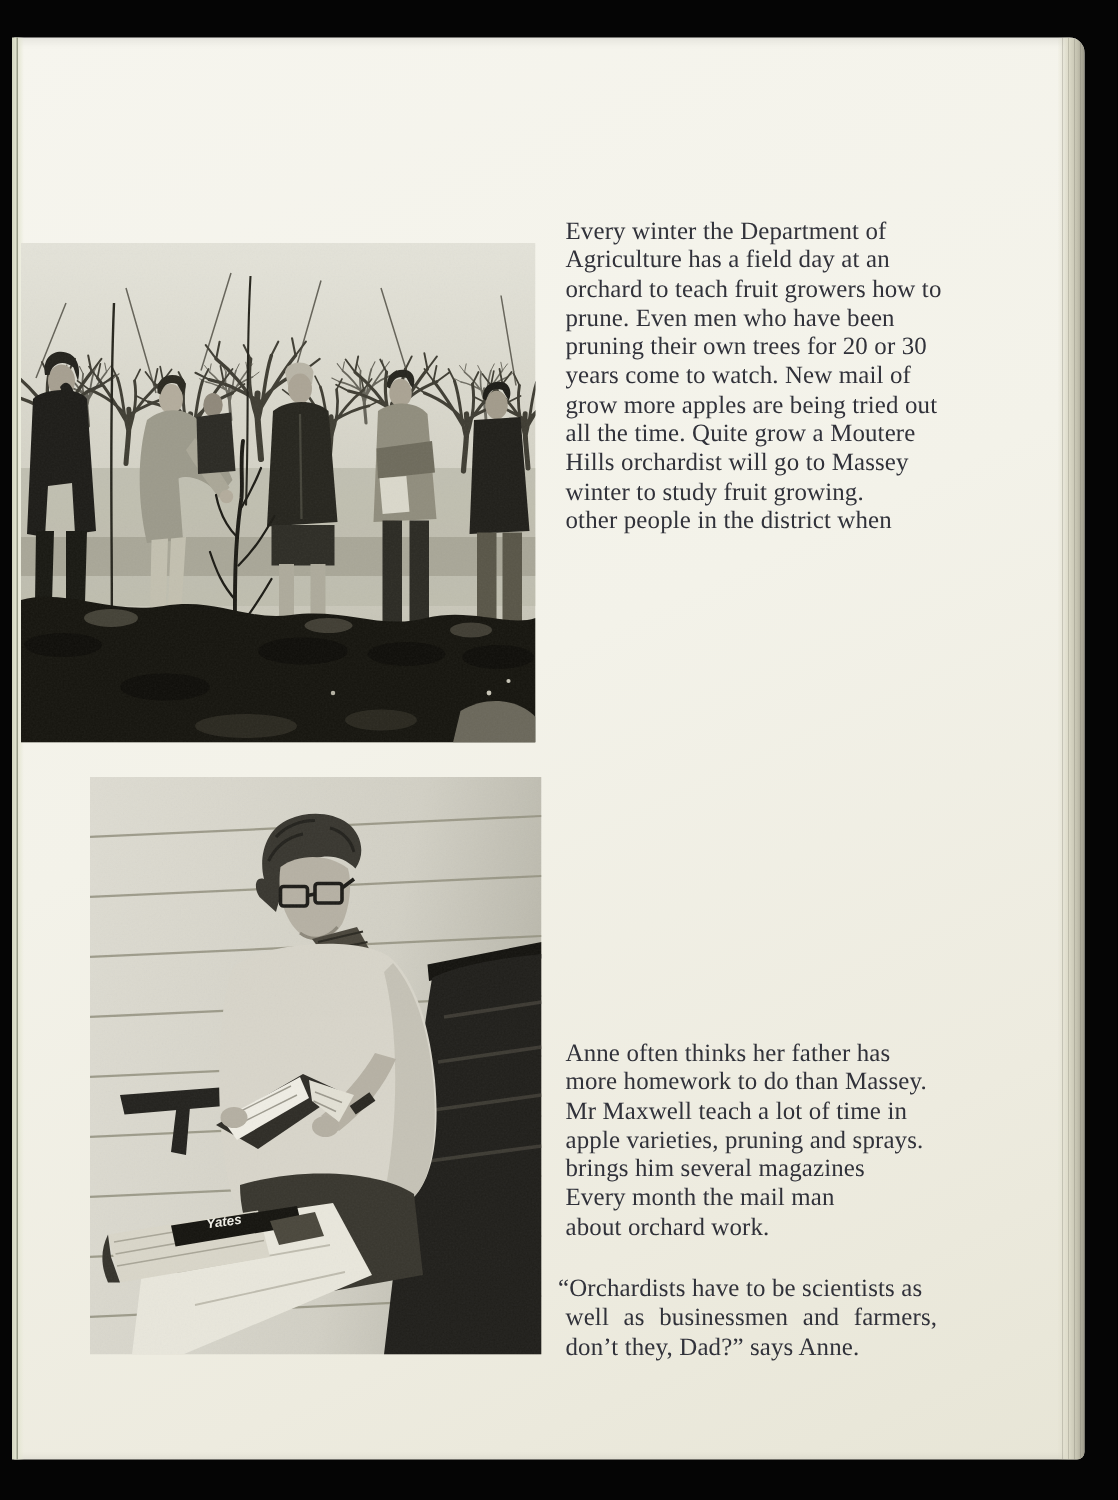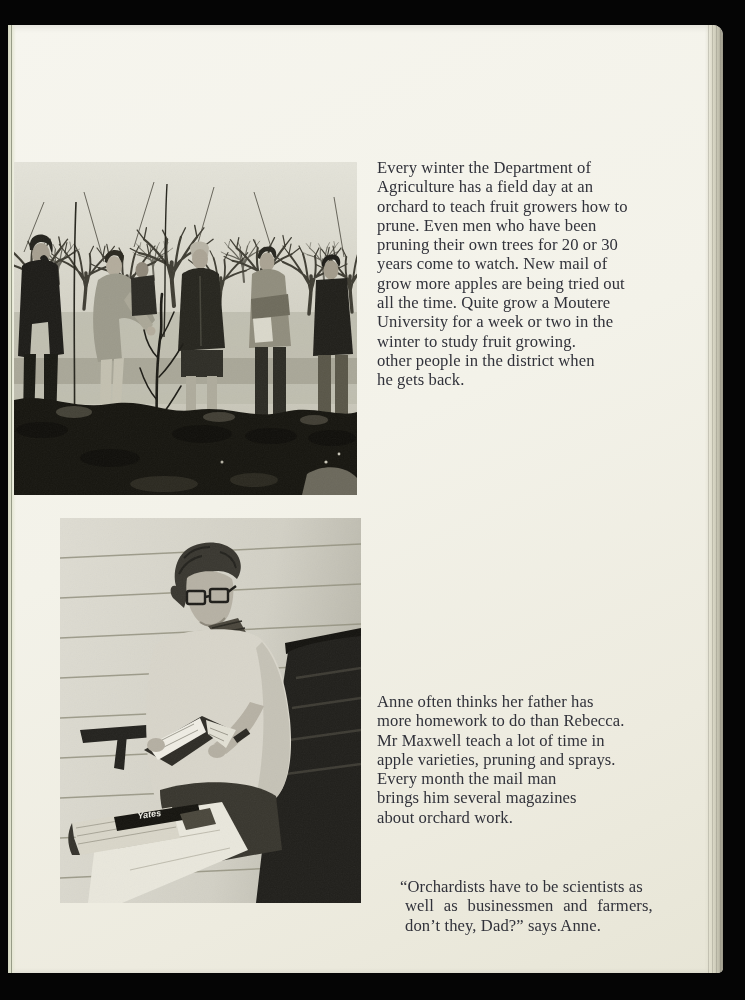--- a/index.html
+++ b/index.html
@@ -16,23 +16,23 @@
   .page-right-edge{position:absolute;right:0;top:0;bottom:0;width:18px;border-radius:0 10px 5px 0;
         background:
           repeating-linear-gradient(90deg,rgba(0,0,0,0) 0 3px,rgba(110,108,96,0.28) 3px 4px),
           linear-gradient(90deg,rgba(0,0,0,0) 0%,#dddbc9 40%,#c2c0ae 75%,#9b9889 100%);}
   .photo{position:absolute;margin:0;padding:0;line-height:0;}
   .photo svg{display:block;}
   .photo1{left:6px;top:137px;width:343px;height:333px;}
   .photo2{left:52px;top:493px;width:301px;height:385px;}
   .para{position:absolute;left:369px;width:270px;color:#31323a;font-size:16.6px;
         line-height:19.3px;letter-spacing:0.1px;}
-  .para1{top:133px;}
+  .para1{top:119px;}
   .para2{top:667px;}
-  .para3{top:852px;margin-left:28px;}
+  .para3{top:824px;}
   .ln{white-space:nowrap;}
   .ln.wide{word-spacing:5.5px;}
   .ln.hang{margin-left:-5px;}
 </style>
 </head>
 <body>
 
 <div class="stage">
   <div class="page">
     <div class="page-left-edge"></div>
@@ -258,33 +258,32 @@
 
     <div class="para para1">
       <div class="ln">Every winter the Department of</div>
       <div class="ln">Agriculture has a field day at an</div>
       <div class="ln">orchard to teach fruit growers how to</div>
       <div class="ln">prune. Even men who have been</div>
       <div class="ln">pruning their own trees for 20 or 30</div>
       <div class="ln">years come to watch. New mail of</div>
       <div class="ln">grow more apples are being tried out</div>
       <div class="ln">all the time. Quite grow a Moutere</div>
-      <div class="ln">University for a week or two in the</div>
+      <div class="ln">Hills orchardist will go to Massey</div>
       <div class="ln">winter to study fruit growing.</div>
       <div class="ln">other people in the district when</div>
-      <div class="ln">he gets back.</div>
     </div>
 
     <div class="para para2">
       <div class="ln">Anne often thinks her father has</div>
-      <div class="ln">more homework to do than Rebecca.</div>
+      <div class="ln">more homework to do than Massey.</div>
       <div class="ln">Mr Maxwell teach a lot of time in</div>
       <div class="ln">apple varieties, pruning and sprays.</div>
+      <div class="ln">brings him several magazines</div>
       <div class="ln">Every month the mail man</div>
-      <div class="ln">brings him several magazines</div>
       <div class="ln">about orchard work.</div>
     </div>
 
     <div class="para para3">
       <div class="ln hang">“Orchardists have to be scientists as</div>
       <div class="ln wide">well as businessmen and farmers,</div>
       <div class="ln">don’t they, Dad?” says Anne.</div>
     </div>
 
   </div>

